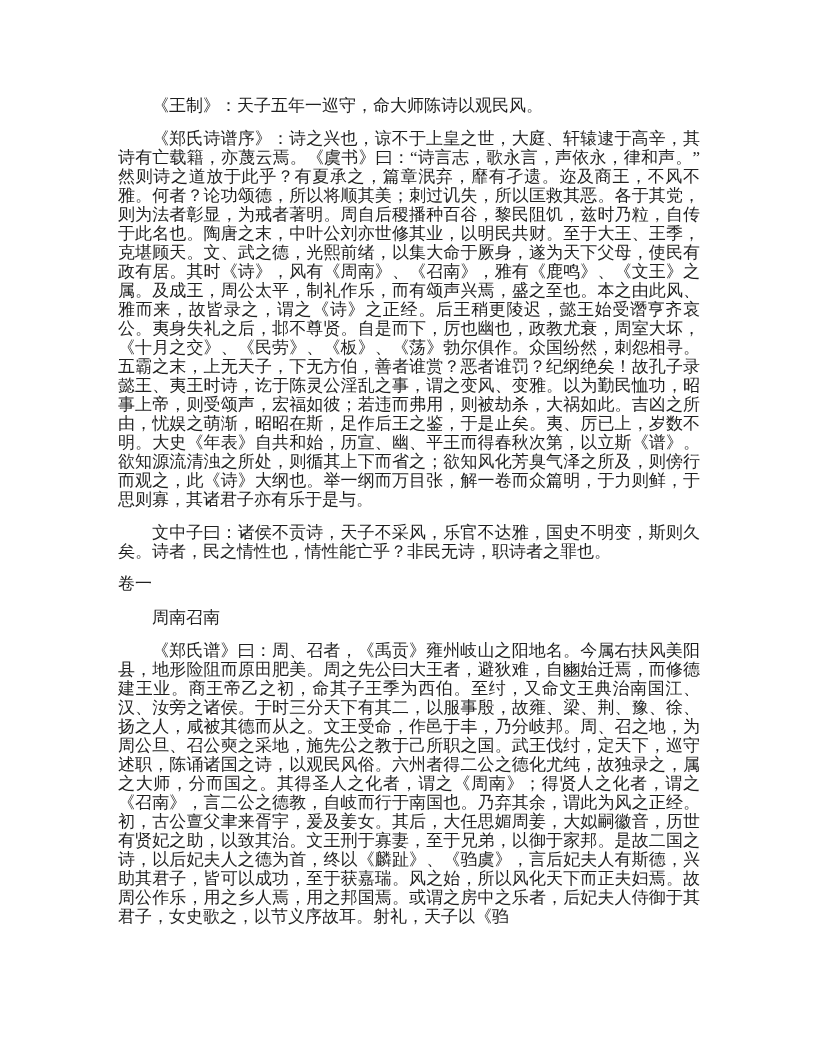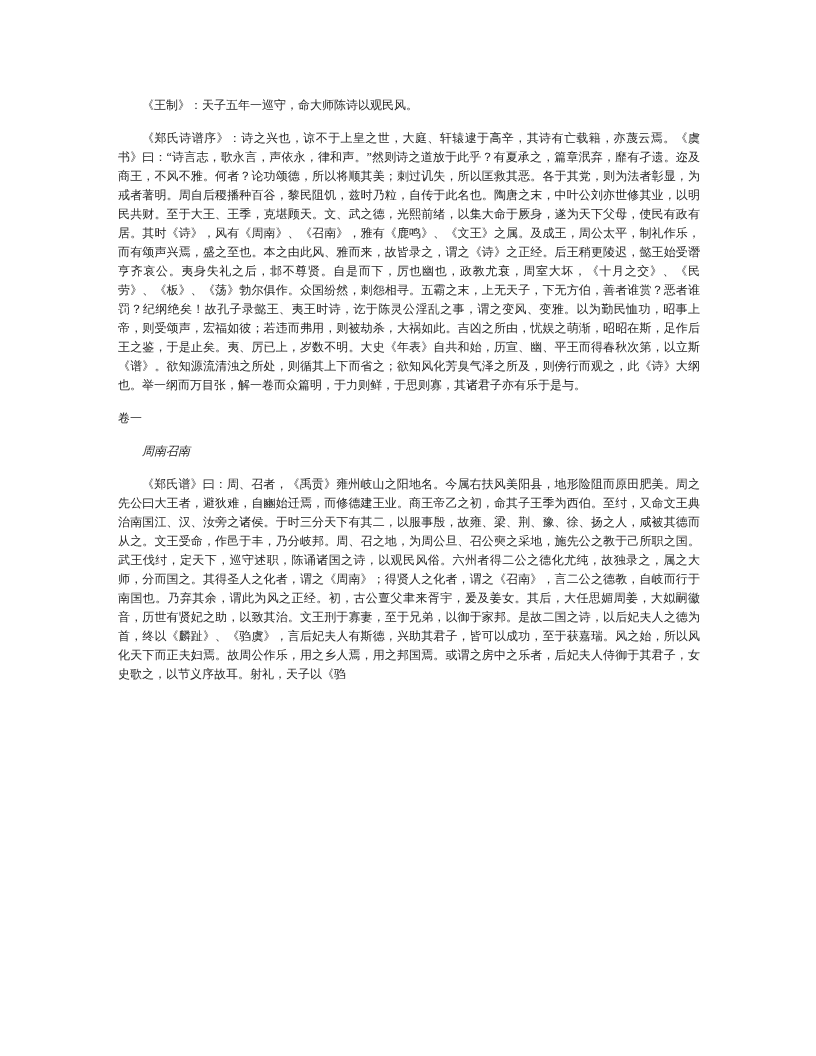--- a/index.html
+++ b/index.html
@@ -15,35 +15,36 @@
   }
   .page {
     box-sizing: border-box;
     width: 816px;
     height: 1056px;
     padding: 96px 116px 0 118px;
     background: #ffffff;
   }
   .para {
     margin: 0 0 14px 0;
-    font-size: 12px;
+    font-size: 17px;
     line-height: 19px;
     color: #1f1f1f;
     text-align: justify;
     text-justify: inter-ideograph;
     word-break: break-all;
   }
   .para.body { text-indent: 2em; }
-  .para.section-heading { text-indent: 2em; margin-top: 2px; font-style: italic; }
-  .para.volume-heading { text-indent: 0; margin-top: 2px; }
+  .para.section-heading { text-indent: 2em; margin-top: 2px; }
+  .para.volume-heading { text-indent: 0; margin-top: 2px; font-family: Liberation Mono, monospace; }
 </style>
 </head>
 <body>
 
 <main class="page">
   <div>
       <p class="para body">《王制》：天子五年一巡守，命大师陈诗以观民风。</p>
       <p class="para body">《郑氏诗谱序》：诗之兴也，谅不于上皇之世，大庭、轩辕逮于高辛，其诗有亡载籍，亦蔑云焉。《虞书》曰：“诗言志，歌永言，声依永，律和声。”然则诗之道放于此乎？有夏承之，篇章泯弃，靡有孑遗。迩及商王，不风不雅。何者？论功颂德，所以将顺其美；刺过讥失，所以匡救其恶。各于其党，则为法者彰显，为戒者著明。周自后稷播种百谷，黎民阻饥，兹时乃粒，自传于此名也。陶唐之末，中叶公刘亦世修其业，以明民共财。至于大王、王季，克堪顾天。文、武之德，光熙前绪，以集大命于厥身，遂为天下父母，使民有政有居。其时《诗》，风有《周南》、《召南》，雅有《鹿鸣》、《文王》之属。及成王，周公太平，制礼作乐，而有颂声兴焉，盛之至也。本之由此风、雅而来，故皆录之，谓之《诗》之正经。后王稍更陵迟，懿王始受谮亨齐哀公。夷身失礼之后，邶不尊贤。自是而下，厉也幽也，政教尤衰，周室大坏，《十月之交》、《民劳》、《板》、《荡》勃尔俱作。众国纷然，刺怨相寻。五霸之末，上无天子，下无方伯，善者谁赏？恶者谁罚？纪纲绝矣！故孔子录懿王、夷王时诗，讫于陈灵公淫乱之事，谓之变风、变雅。以为勤民恤功，昭事上帝，则受颂声，宏福如彼；若违而弗用，则被劫杀，大祸如此。吉凶之所由，忧娱之萌渐，昭昭在斯，足作后王之鉴，于是止矣。夷、厉已上，岁数不明。大史《年表》自共和始，历宣、幽、平王而得春秋次第，以立斯《谱》。欲知源流清浊之所处，则循其上下而省之；欲知风化芳臭气泽之所及，则傍行而观之，此《诗》大纲也。举一纲而万目张，解一卷而众篇明，于力则鲜，于思则寡，其诸君子亦有乐于是与。</p>
+      <p class="para body">文中子曰：诸侯不贡诗，天子不采风，乐官不达雅，国史不明变，斯则久矣。诗者，民之情性也，情性能亡乎？非民无诗，职诗者之罪也。</p>
       <p class="para volume-heading">卷一</p>
       <p class="para section-heading">周南召南</p>
       <p class="para body">《郑氏谱》曰：周、召者，《禹贡》雍州岐山之阳地名。今属右扶风美阳县，地形险阻而原田肥美。周之先公曰大王者，避狄难，自豳始迁焉，而修德建王业。商王帝乙之初，命其子王季为西伯。至纣，又命文王典治南国江、汉、汝旁之诸侯。于时三分天下有其二，以服事殷，故雍、梁、荆、豫、徐、扬之人，咸被其德而从之。文王受命，作邑于丰，乃分岐邦。周、召之地，为周公旦、召公奭之采地，施先公之教于己所职之国。武王伐纣，定天下，巡守述职，陈诵诸国之诗，以观民风俗。六州者得二公之德化尤纯，故独录之，属之大师，分而国之。其得圣人之化者，谓之《周南》；得贤人之化者，谓之《召南》，言二公之德教，自岐而行于南国也。乃弃其余，谓此为风之正经。初，古公亶父聿来胥宇，爰及姜女。其后，大任思媚周姜，大姒嗣徽音，历世有贤妃之助，以致其治。文王刑于寡妻，至于兄弟，以御于家邦。是故二国之诗，以后妃夫人之德为首，终以《麟趾》、《驺虞》，言后妃夫人有斯德，兴助其君子，皆可以成功，至于获嘉瑞。风之始，所以风化天下而正夫妇焉。故周公作乐，用之乡人焉，用之邦国焉。或谓之房中之乐者，后妃夫人侍御于其君子，女史歌之，以节义序故耳。射礼，天子以《驺</p>
     </div>
 </main>
 
 </body></html>

